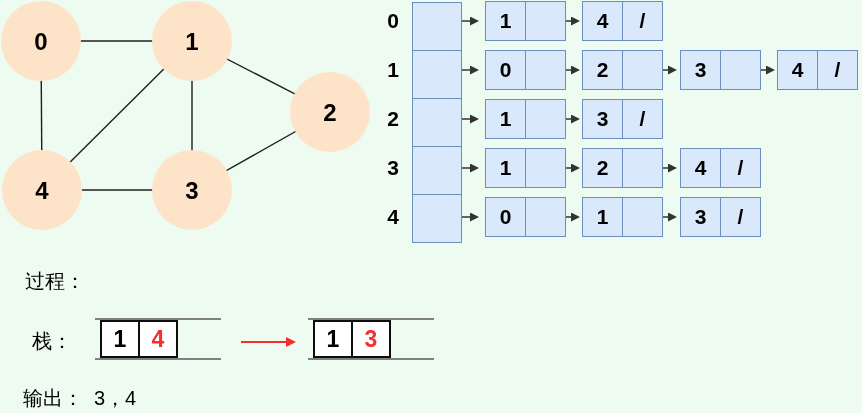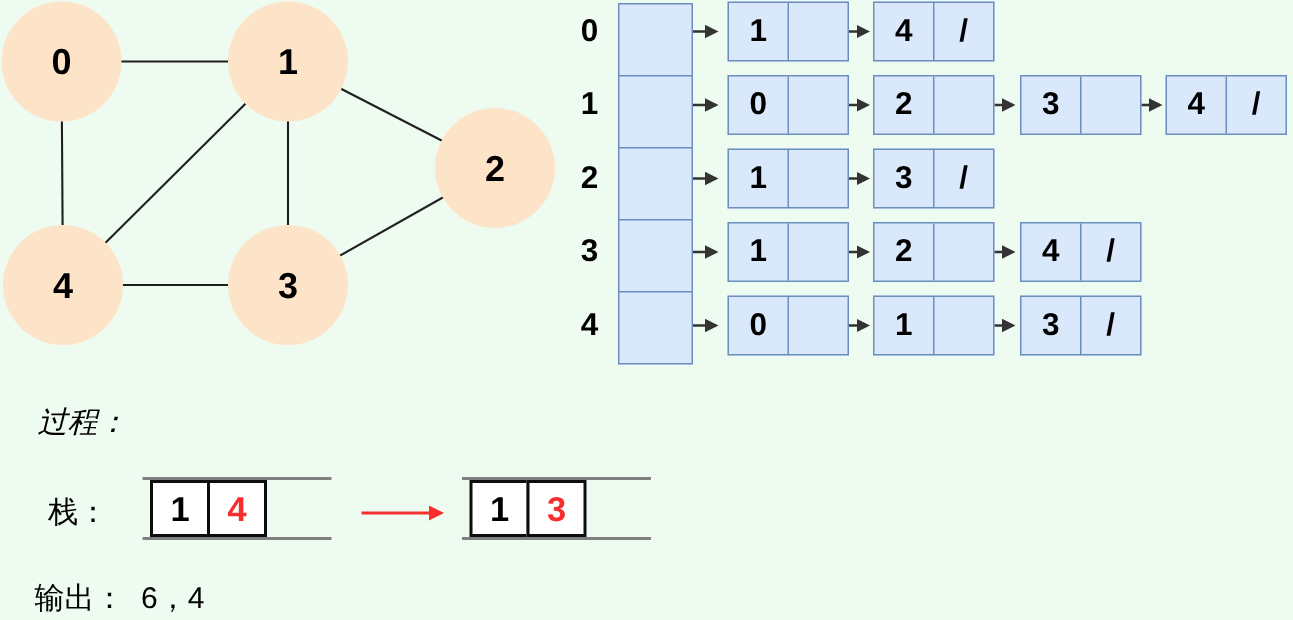--- a/index.html
+++ b/index.html
@@ -18,21 +18,21 @@
   .head-cell { position:absolute; left:32px; width:50px; height:49px;
                background:#dae8fc; border:1px solid #6c8ebf; }
   .lnode { position:absolute; width:81px; height:40px; display:flex;
            background:#dae8fc; border:1px solid #6c8ebf; }
   .lcell { flex:1; display:flex; align-items:center; justify-content:center;
            font-weight:bold; font-size:21px; }
   .lcell.val { border-right:1px solid #6c8ebf; }
 
   
   .process { position:absolute; left:25px; top:268px; font-size:20px;
-             display:flex; gap:15px; white-space:nowrap;font-style:italic; }
+             display:flex; gap:15px; white-space:nowrap; }
 
   
   .stack-label { position:absolute; left:32px; top:328px; font-size:20px; }
   .stack { position:absolute; top:318px; width:126px; height:42px;
            border-top:2px solid #808080; border-bottom:2px solid #808080;
            display:flex; align-items:stretch; padding-left:5px; }
   #stack-before { left:95px; }
   #stack-after  { left:308px; }
   .sbox { width:40px; margin-right:-2px; background:#ffffff; border:2px solid #0d0d0d;
           display:flex; align-items:center; justify-content:center;
@@ -178,16 +178,16 @@
     <line x1="3" y1="10" x2="56" y2="10" stroke="#f62e2e" stroke-width="2" marker-end="url(#rah)"></line>
   </svg>
 
   <div class="stack" id="stack-after">
       <div class="sbox">1</div>
       <div class="sbox" style="color: rgb(246, 46, 46);">3</div>
     </div>
 
   <div class="output">
     <span>输出：</span>
-    <span>6，4</span>
+    <span>3，4</span>
   </div>
 
 </div>
 
 </body></html>

